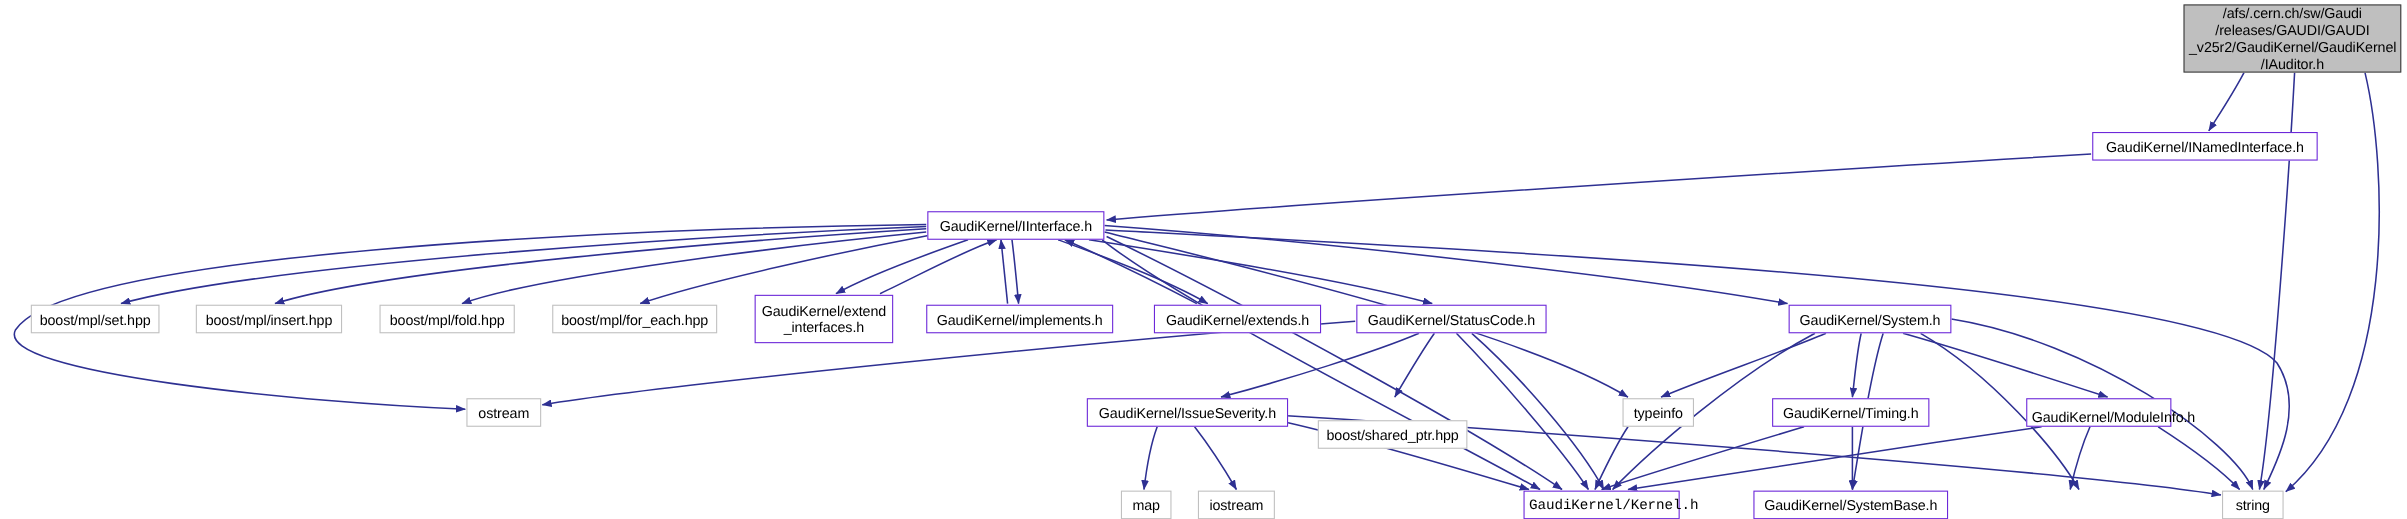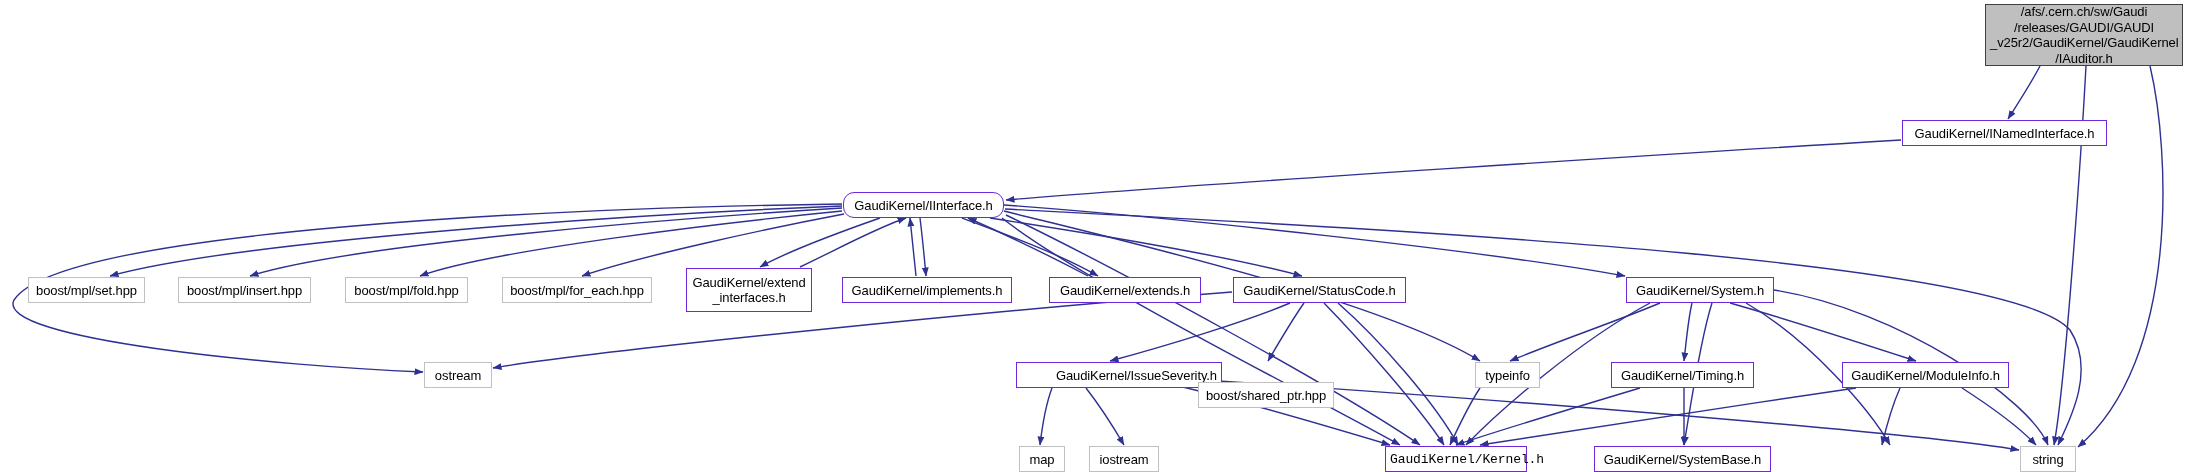--- a/index.html
+++ b/index.html
@@ -110,37 +110,37 @@
         <path d="M 1962 388 C 1990 406 2020 428 2036 445" fill="none" stroke="#2e3092" stroke-width="1.4" marker-end="url(#arrowhead)"></path>
         <path d="M 1480 388 C 1468 406 1458 428 1450 445" fill="none" stroke="#2e3092" stroke-width="1.4" marker-end="url(#arrowhead)"></path>
       </g>
   </svg>
   <div id="nodes-group">
       <div class="node root" style="left: 1985px; top: 4px; width: 198px; height: 62px;"><span class="node-label">/afs/.cern.ch/sw/Gaudi
 /releases/GAUDI/GAUDI
 _v25r2/GaudiKernel/GaudiKernel
 /IAuditor.h</span></div>
       <div class="node strong" style="left: 1902px; top: 120px; width: 205px; height: 26px;"><span class="node-label">GaudiKernel/INamedInterface.h</span></div>
-      <div class="node strong" style="left: 843px; top: 192px; width: 161px; height: 26px; border-radius: 11px;"><span class="node-label">GaudiKernel/IInterface.h</span></div>
+      <div class="node strong" style="left: 843px; top: 192px; width: 161px; height: 26px;"><span class="node-label">GaudiKernel/IInterface.h</span></div>
       <div class="node light" style="left: 28px; top: 277px; width: 117px; height: 26px;"><span class="node-label">boost/mpl/set.hpp</span></div>
       <div class="node light" style="left: 178px; top: 277px; width: 133px; height: 26px;"><span class="node-label">boost/mpl/insert.hpp</span></div>
       <div class="node light" style="left: 345px; top: 277px; width: 123px; height: 26px;"><span class="node-label">boost/mpl/fold.hpp</span></div>
       <div class="node light" style="left: 502px; top: 277px; width: 150px; height: 26px;"><span class="node-label">boost/mpl/for_each.hpp</span></div>
       <div class="node strong" style="left: 686px; top: 268px; width: 126px; height: 44px;"><span class="node-label">GaudiKernel/extend
 _interfaces.h</span></div>
       <div class="node strong" style="left: 842px; top: 277px; width: 170px; height: 26px;"><span class="node-label">GaudiKernel/implements.h</span></div>
       <div class="node strong" style="left: 1049px; top: 277px; width: 152px; height: 26px;"><span class="node-label">GaudiKernel/extends.h</span></div>
       <div class="node strong" style="left: 1233px; top: 277px; width: 173px; height: 26px;"><span class="node-label">GaudiKernel/StatusCode.h</span></div>
       <div class="node strong" style="left: 1626px; top: 277px; width: 148px; height: 26px;"><span class="node-label">GaudiKernel/System.h</span></div>
       <div class="node light" style="left: 424px; top: 362px; width: 68px; height: 26px;"><span class="node-label">ostream</span></div>
-      <div class="node strong" style="left: 1016px; top: 362px; width: 206px; height: 26px; text-align: right;"><span class="node-label">GaudiKernel/IssueSeverity.h</span></div>
+      <div class="node strong" style="left: 988px; top: 362px; width: 183px; height: 26px;"><span class="node-label">GaudiKernel/IssueSeverity.h</span></div>
       <div class="node light" style="left: 1198px; top: 362px; width: 136px; height: 26px; margin-top: 20px;"><span class="node-label">boost/shared_ptr.hpp</span></div>
       <div class="node light" style="left: 1475px; top: 362px; width: 65px; height: 26px;"><span class="node-label">typeinfo</span></div>
       <div class="node strong" style="left: 1611px; top: 362px; width: 143px; height: 26px;"><span class="node-label">GaudiKernel/Timing.h</span></div>
-      <div class="node strong" style="left: 1842px; top: 362px; width: 167px; height: 26px;"><span class="node-label">GaudiKernel/ModuleInfo.h</span></div>
+      <div class="node strong" style="left: 1842px; top: 362px; width: 132px; height: 26px; align-items: flex-end;"><span class="node-label">GaudiKernel/ModuleInfo.h</span></div>
       <div class="node light" style="left: 1019px; top: 446px; width: 46px; height: 26px;"><span class="node-label">map</span></div>
       <div class="node light" style="left: 1089px; top: 446px; width: 70px; height: 26px;"><span class="node-label">iostream</span></div>
       <div class="node strong" style="left: 1385px; top: 446px; width: 142px; height: 26px; font-family: Liberation Mono, monospace;"><span class="node-label">GaudiKernel/Kernel.h</span></div>
       <div class="node strong" style="left: 1594px; top: 446px; width: 177px; height: 26px;"><span class="node-label">GaudiKernel/SystemBase.h</span></div>
       <div class="node light" style="left: 1858px; top: 446px; width: 58px; height: 26px; margin-top: 40px;"><span class="node-label">vector</span></div>
       <div class="node light" style="left: 2020px; top: 446px; width: 56px; height: 26px;"><span class="node-label">string</span></div>
     </div>
 </div>
 
 </body></html>

